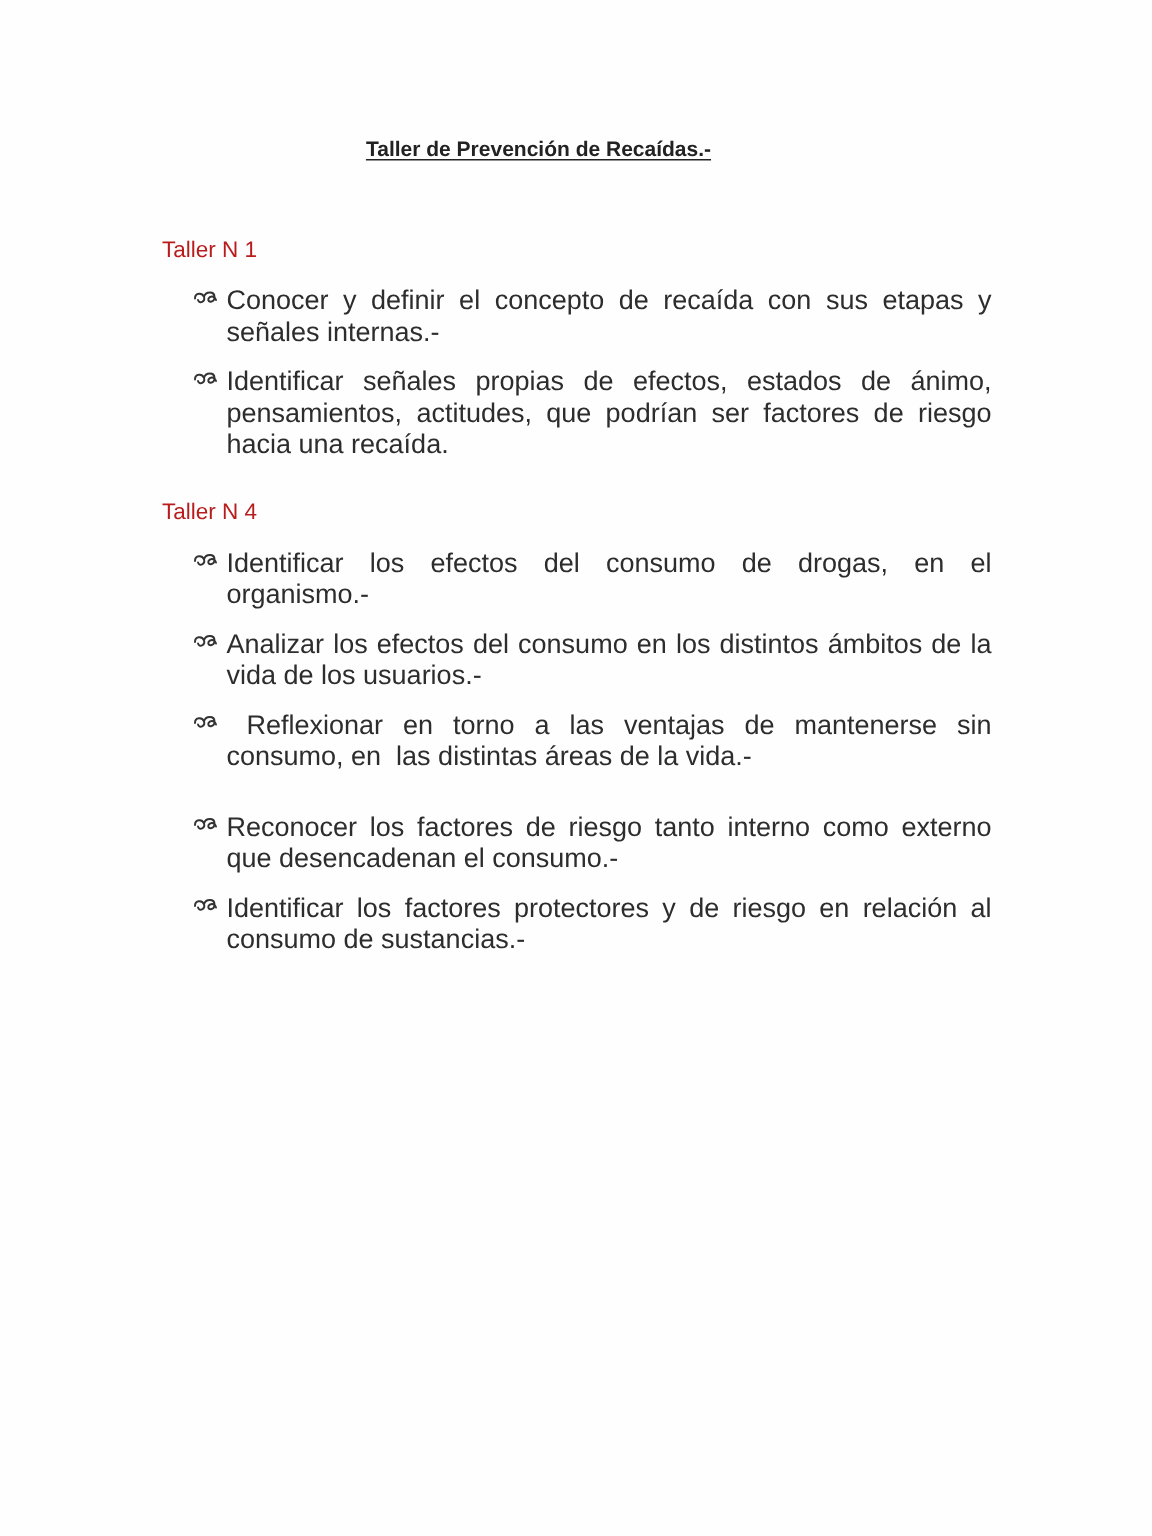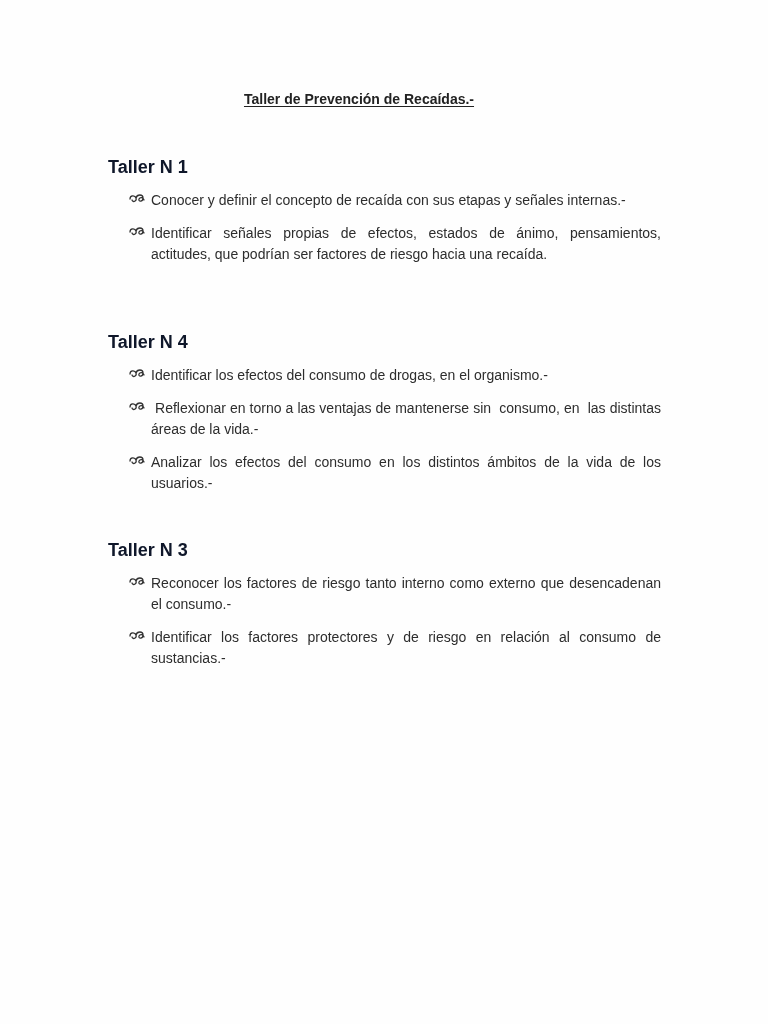--- a/index.html
+++ b/index.html
@@ -35,36 +35,36 @@
       text-underline-offset: 2px;
       color: #222;
       margin: 0;
     }
     .section {
       position: absolute;
       left: 108px;
       width: 553px;
     }
     .section-heading {
-      font-size: 18px;
-      font-weight: bold;
-      color: #0f172a;
+      font-size: 15px;
+      font-weight: normal;
+      color: #b91c1c;
       margin: 0 0 14px 0;
       line-height: 18px;
     }
     .items {
       list-style: none;
       margin: 0;
       padding: 0;
     }
     .item {
       position: relative;
       padding-left: 43px;
       margin-bottom: 12px;
-      font-size: 14px;
+      font-size: 18px;
       line-height: 21px;
       text-align: justify;
       color: #2d2d2d;
     }
     .bullet {
       position: absolute;
       left: 20px;
       top: 1px;
       width: 18px;
       height: 14px;
@@ -115,35 +115,34 @@
             </svg>
         </span>
         <span>Identificar los efectos del consumo de drogas, en el organismo.-</span>
       </li>
       <li class="item">
         <span class="bullet">
           <svg width="18" height="14" viewBox="0 0 18 14">
               <path d="M2 8 C2 4,7 4,8 7 C9 10,5 12,4 9 M8 7 C9 3,15 3,15 7 C15 11,10 11,11 8 C12 6,15 6,16 9" fill="none" stroke="#333" stroke-width="1.3" stroke-linecap="round"></path>
             </svg>
         </span>
-        <span style="white-space: pre-wrap;"> Reflexionar en torno a las ventajas de mantenerse sin  consumo, en  las distintas áreas de la vida.-</span>
+        <span>Analizar los efectos del consumo en los distintos ámbitos de la vida de los usuarios.-</span>
       </li>
       <li class="item">
         <span class="bullet">
           <svg width="18" height="14" viewBox="0 0 18 14">
               <path d="M2 8 C2 4,7 4,8 7 C9 10,5 12,4 9 M8 7 C9 3,15 3,15 7 C15 11,10 11,11 8 C12 6,15 6,16 9" fill="none" stroke="#333" stroke-width="1.3" stroke-linecap="round"></path>
             </svg>
         </span>
-        <span>Analizar los efectos del consumo en los distintos ámbitos de la vida de los usuarios.-</span>
+        <span style="white-space: pre-wrap;"> Reflexionar en torno a las ventajas de mantenerse sin  consumo, en  las distintas áreas de la vida.-</span>
       </li>
     </ul>
   </div>
 
   <div class="section" id="section-3">
-    <h2 class="section-heading">Taller N 3</h2>
     <ul class="items">
       <li class="item">
         <span class="bullet">
           <svg width="18" height="14" viewBox="0 0 18 14">
               <path d="M2 8 C2 4,7 4,8 7 C9 10,5 12,4 9 M8 7 C9 3,15 3,15 7 C15 11,10 11,11 8 C12 6,15 6,16 9" fill="none" stroke="#333" stroke-width="1.3" stroke-linecap="round"></path>
             </svg>
         </span>
         <span>Reconocer los factores de riesgo tanto interno como externo que desencadenan el consumo.-</span>
       </li>
       <li class="item">

